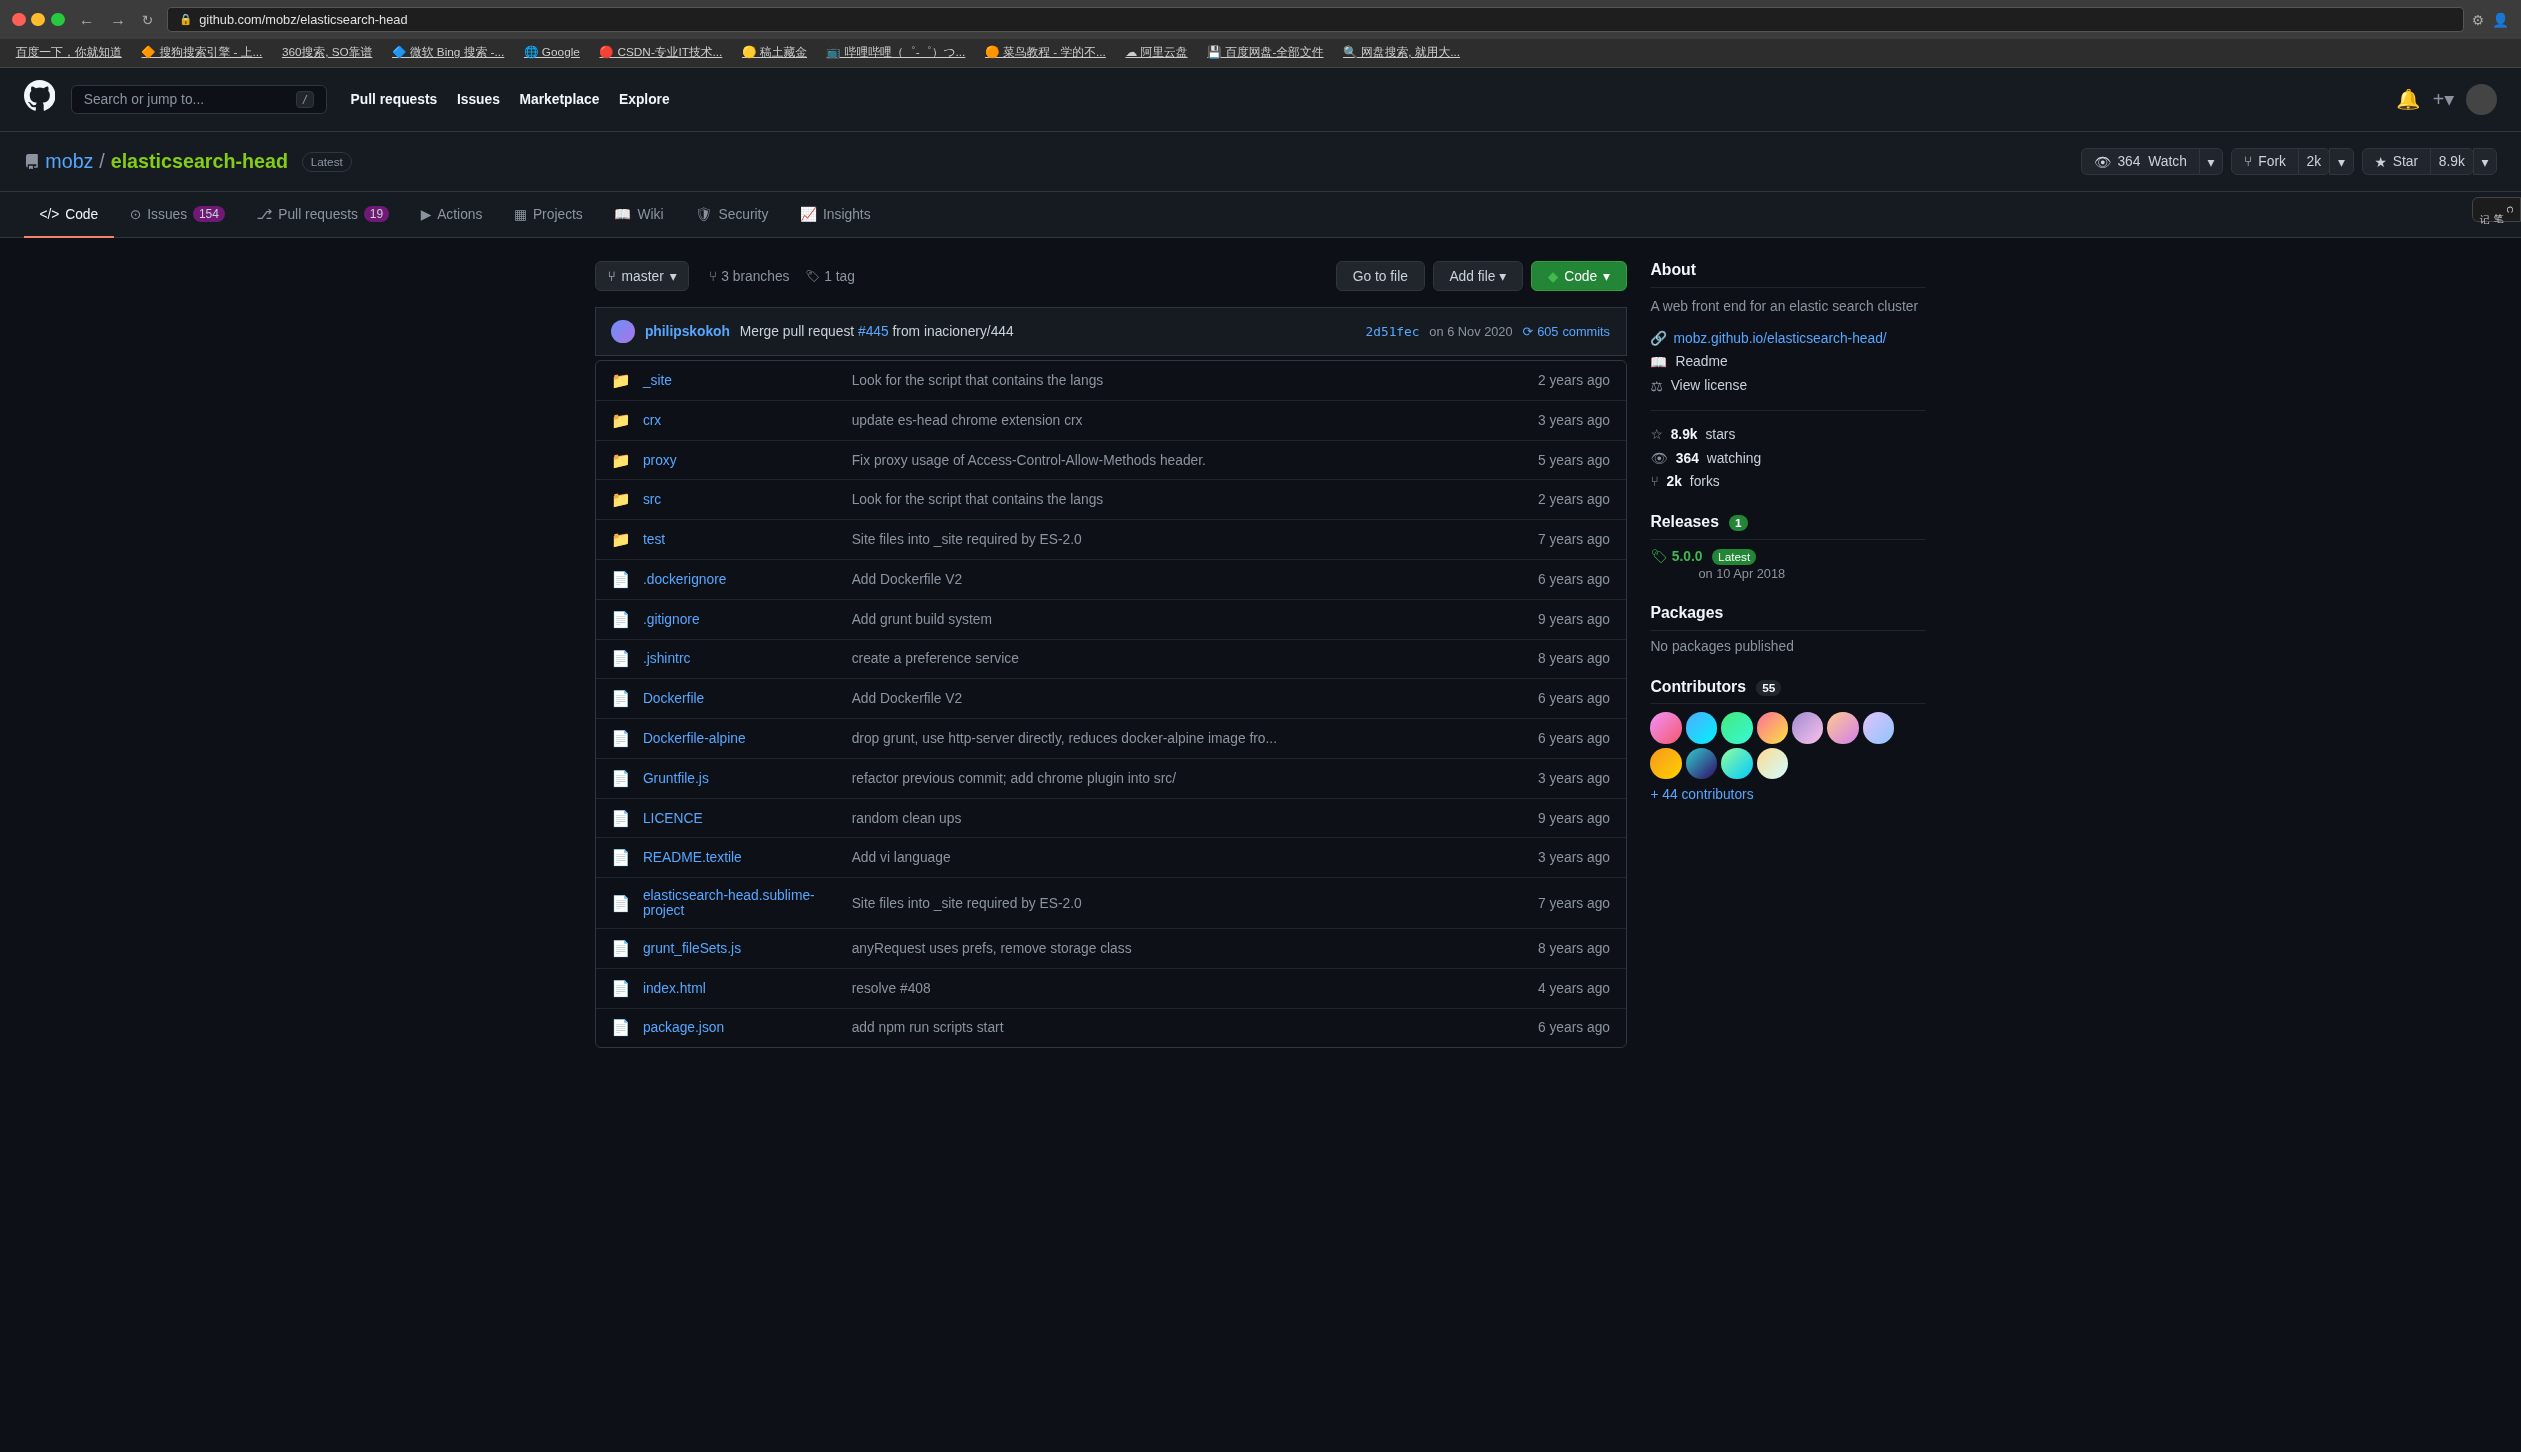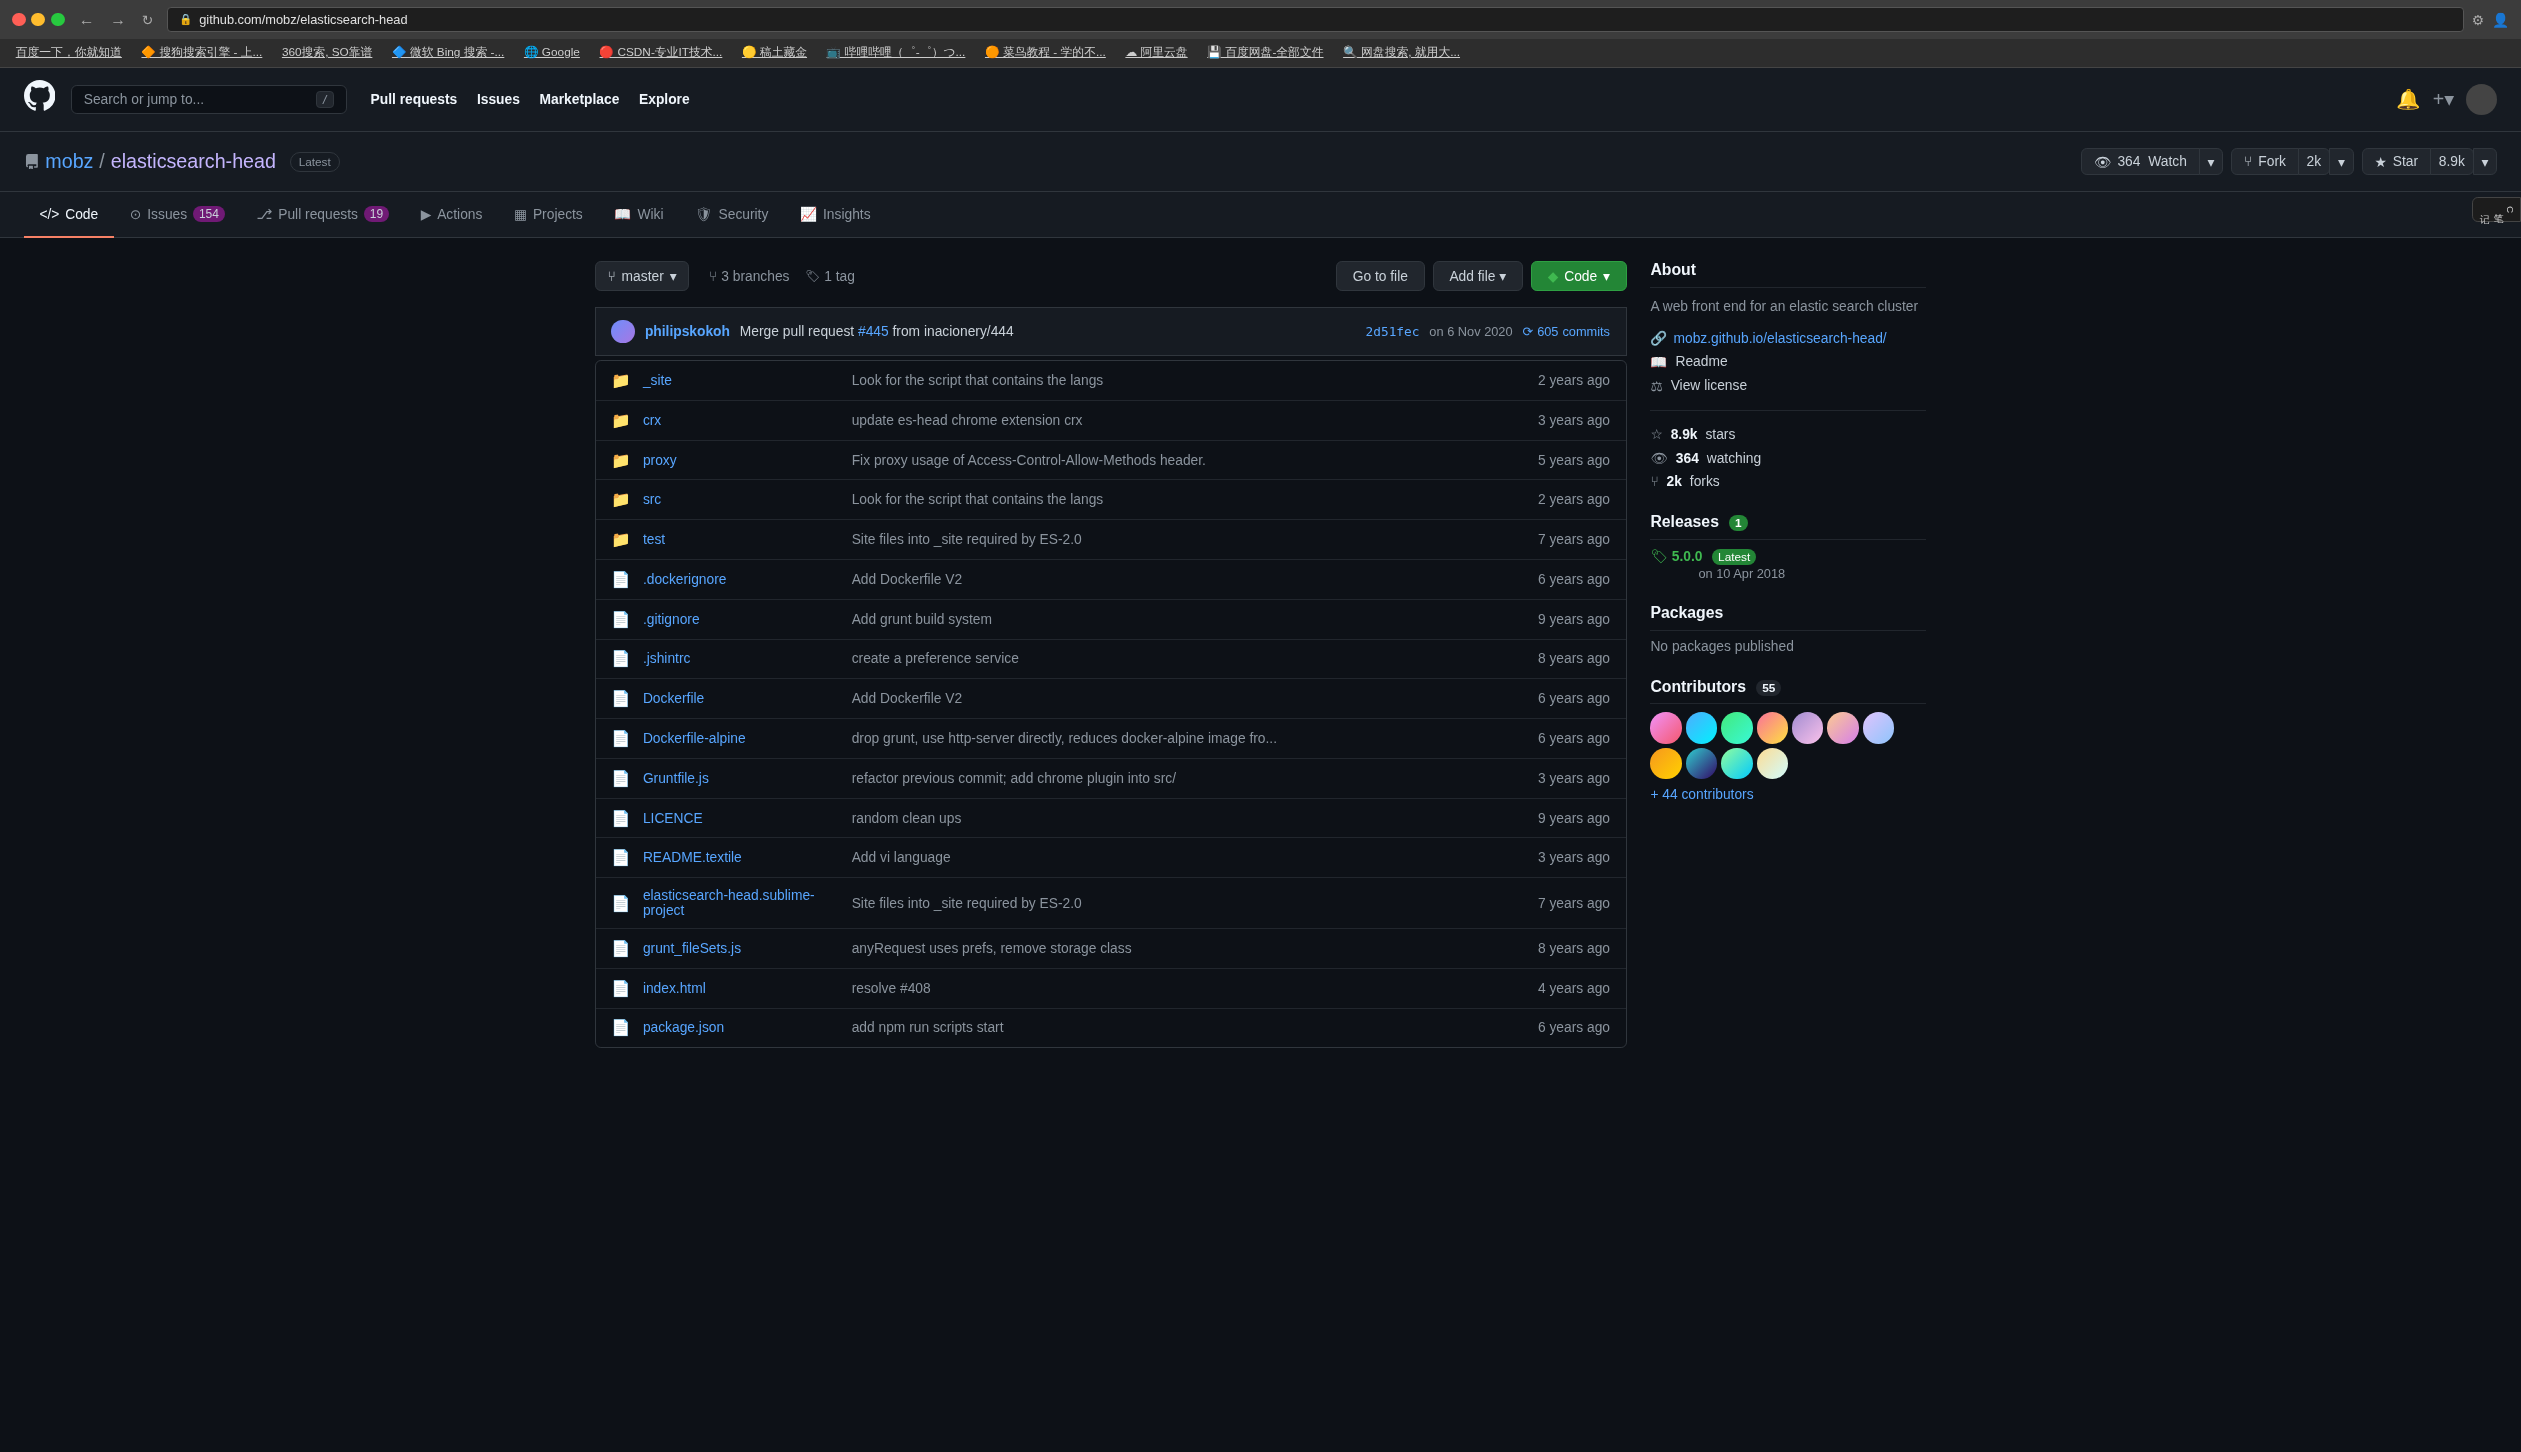--- a/index.html
+++ b/index.html
@@ -20,34 +20,34 @@
     .address-text { color: #e0e0e0; font-size: 12.8px; }
     .browser-actions { display: flex; gap: 7.9px; color: #aaa; }
 
     
     .bookmarks-bar { background: #2d2d2d; padding: 3.9px 11.8px; display: flex; gap: 11.8px; font-size: 11.8px; color: #ccc; border-bottom: 1px solid #444; overflow: hidden; white-space: nowrap; }
     .bookmark-item { display: flex; gap: 3.9px; cursor: pointer; padding: 2px 3.9px; border-radius: 3px; text-decoration: underline; }
 
     
     .gh-header { background: #161b22; border-bottom: 1px solid #30363d; padding: 11.8px 23.6px; display: flex; align-items: center; gap: 15.8px; }
     .gh-logo { color: #f0f6fc; font-size: 31.5px; cursor: pointer; }
-    .gh-search { background: #0d1117; border: 1px solid #30363d; border-radius: 5.9px; padding: 4.9px 11.8px; color: #8b949e; font-size: 13.8px; width: 276px; display: flex; align-items: center; justify-content: space-between; cursor: text; }
+    .gh-search { background: #0d1117; border: 1px solid #30363d; border-radius: 5.9px; padding: 4.9px 11.8px; color: #8b949e; font-size: 13.8px; width: 256px; display: flex; align-items: center; justify-content: space-between; cursor: text; }
     .gh-search-kbd { background: #21262d; border: 1px solid #30363d; border-radius: 3.9px; padding: 1px 4.9px; font-size: 10.8px; color: #8b949e; }
     .gh-nav { display: flex; gap: 19.7px; margin-left: 7.9px; }
     .gh-nav-item { color: #f0f6fc; font-size: 13.8px; font-weight: 600; cursor: pointer; text-decoration: none; }
     .gh-header-right { margin-left: auto; display: flex; align-items: center; gap: 11.8px; color: #8b949e; font-size: 19.7px; }
     .gh-header-icon { cursor: pointer; }
     .gh-avatar { width: 31.5px; height: 31.5px; border-radius: 50%; background: #444; }
 
     
     .repo-header { background: #161b22; padding: 15.8px 23.6px; border-bottom: 1px solid #30363d; }
     .repo-path { display: flex; align-items: center; gap: 5.9px; font-size: 19.7px; }
     .repo-owner { color: #58a6ff; cursor: pointer; font-weight: 400; }
     .repo-sep { color: #8b949e; font-weight: 300; }
-    .repo-name { color: #c4b5fd; cursor: pointer; font-weight: 400; }
+    .repo-name { color: #84cc16; cursor: pointer; font-weight: 700; }
     .repo-badge { background: transparent; border: 1px solid #30363d; border-radius: 19.7px; padding: 2px 7.9px; font-size: 11.8px; color: #8b949e; margin-left: 7.9px; }
     .repo-actions { margin-left: auto; display: flex; gap: 7.9px; align-items: center; }
     .repo-btn { background: #21262d; border: 1px solid #30363d; border-radius: 5.9px; padding: 4.9px 11.8px; color: #c9d1d9; font-size: 13.8px; cursor: pointer; display: flex; align-items: center; gap: 5.9px; }
     .repo-btn-count { background: #161b22; border-left: 1px solid #30363d; padding: 4.9px 7.9px; border-radius: 0 5.9px 5.9px 0; margin-left: -1px; }
     .btn-group { display: flex; }
     .btn-group .repo-btn { border-radius: 5.9px 0 0 5.9px; }
     .btn-group .repo-btn-count { border-radius: 0 5.9px 5.9px 0; background: #21262d; border: 1px solid #30363d; padding: 4.9px 7.9px; color: #c9d1d9; font-size: 13.8px; cursor: pointer; }
 
     
     .repo-nav { background: #161b22; padding: 0 23.6px; border-bottom: 1px solid #30363d; display: flex; gap: 0; }

